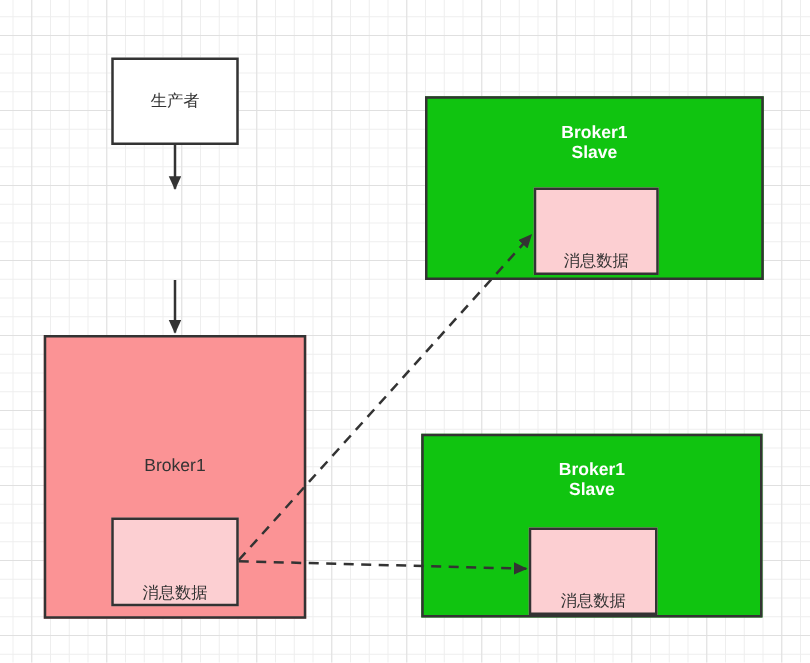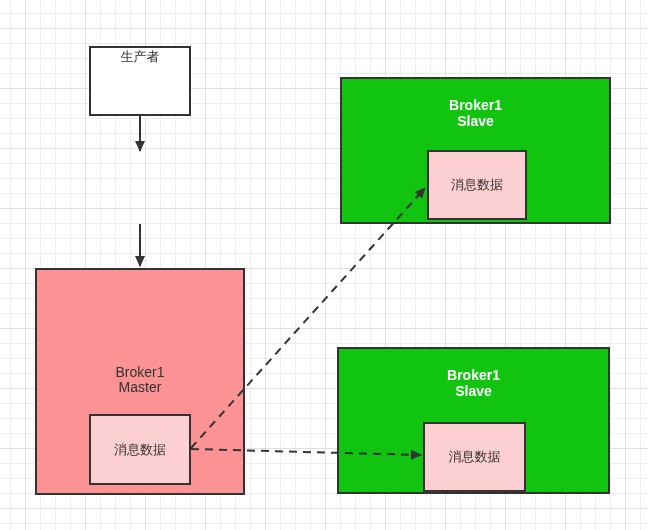--- a/index.html
+++ b/index.html
@@ -19,21 +19,21 @@
     background-position: 25px 28px, 25px 28px, 10px 13px, 10px 13px;
   }
   .node {
     position: absolute;
     box-sizing: border-box;
     border: 2px solid #333333;
   }
   .box-plain {
     background: #ffffff;
     display: flex;
-    align-items: flex-start;
+    align-items: center;
     justify-content: center;
     font-size: 13px;
     color: #333333;
   }
   .master {
     left: 35px; top: 268px; width: 210px; height: 227px;
     background: #FB9395;
   }
   .master-title {
     position: absolute;
@@ -56,21 +56,21 @@
     line-height: 16px;
     font-weight: bold;
     color: #ffffff;
   }
   .inner-box {
     position: absolute;
     box-sizing: border-box;
     border: 2px solid #333333;
     background: #FCCFD2;
     display: flex;
-    align-items: center;
+    align-items: flex-end;
     justify-content: center;
     font-size: 13px;
     color: #333333;
   }
   .master .inner-box { left: 52px; top: 144px; width: 102px; height: 71px; }
   .slave1 .inner-box { left: 85px; top: 71px;  width: 100px; height: 70px; }
   .slave2 .inner-box { left: 84px; top: 73px;  width: 103px; height: 70px; }
   .producer-node { left: 89px; top: 46px;  width: 102px; height: 70px; }
   .message-node  { left: 89px; top: 153px; width: 102px; height: 71px; }
   .arrows {
@@ -87,21 +87,20 @@
 <div class="canvas">
 
   <div class="node box-plain producer-node">
     <span>生产者</span>
   </div>
 
 
   <div class="node master">
     <div class="master-title">
       <div>Broker1</div>
-      <div>Master</div>
     </div>
     <div class="inner-box">
       <span>消息数据</span>
     </div>
   </div>
 
   <div class="node slave slave1">
     <div class="slave-title">
       <div>Broker1</div>
       <div>Slave</div>

